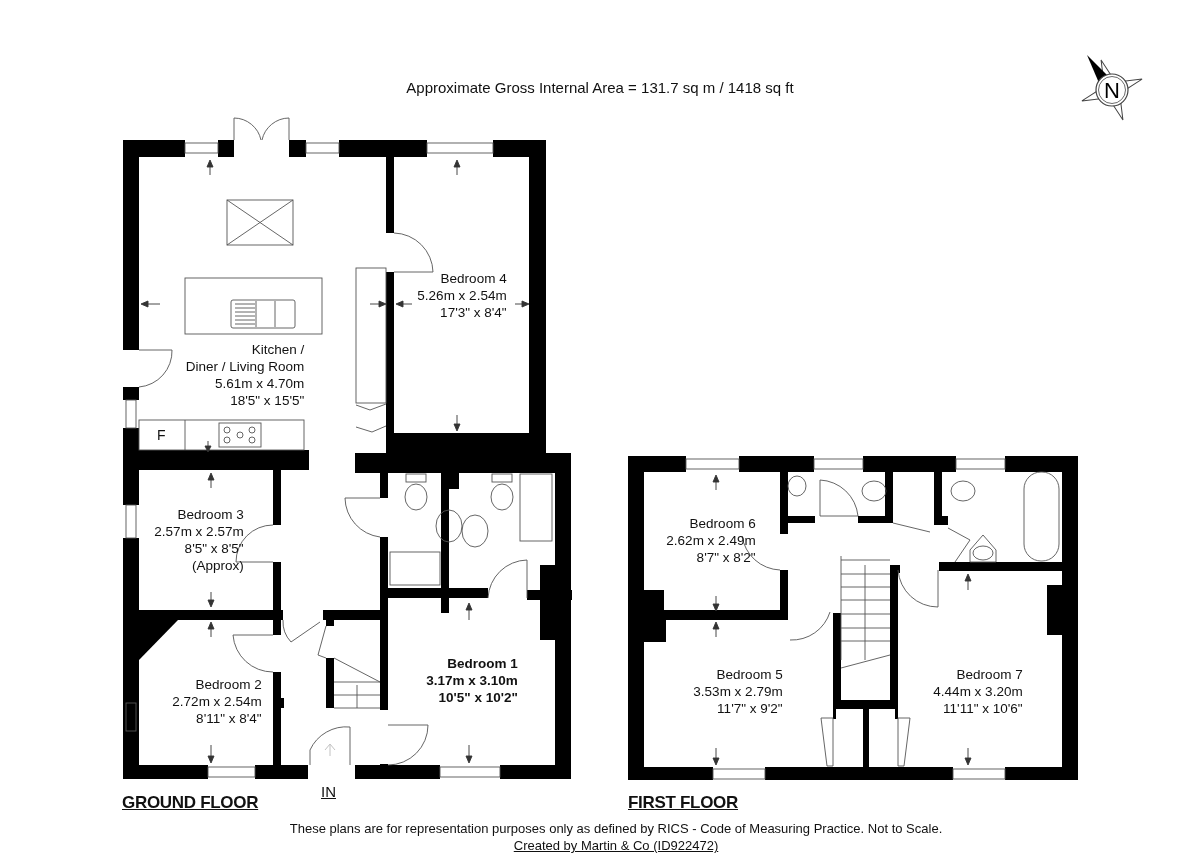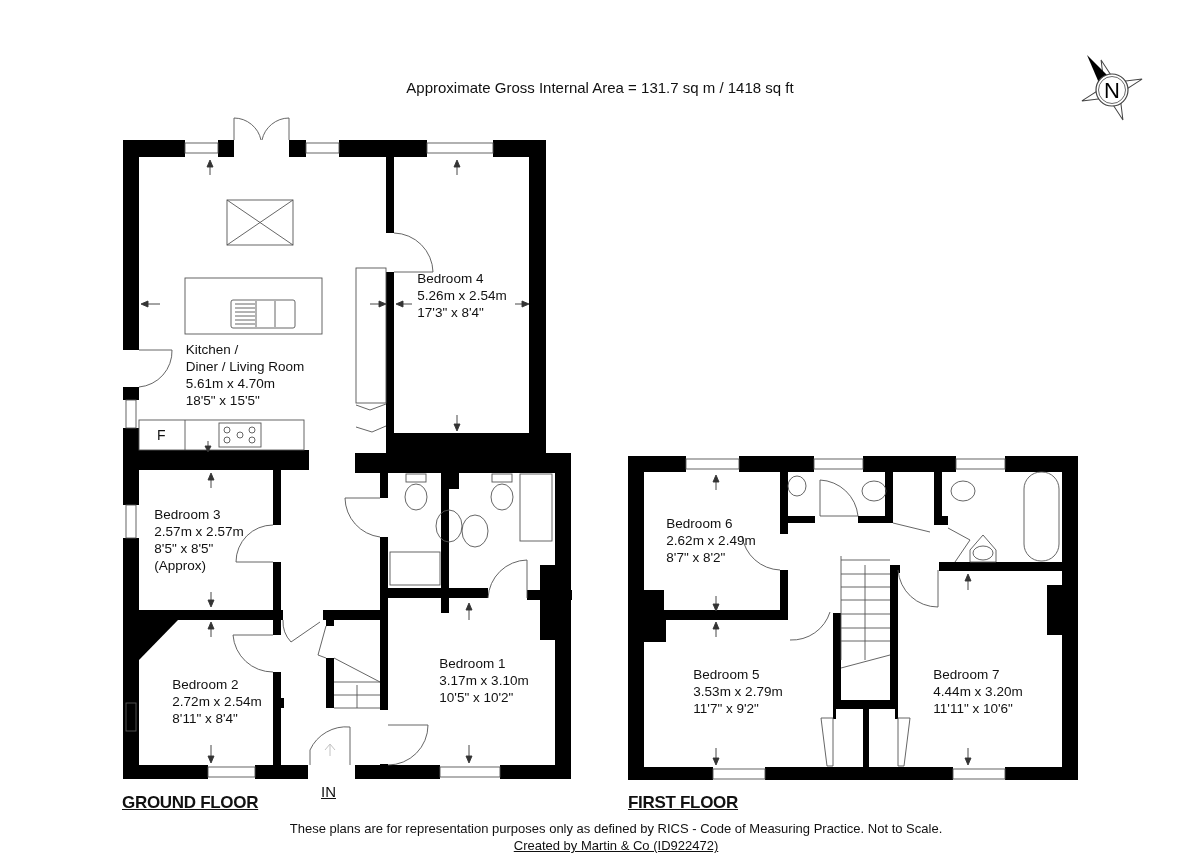--- a/index.html
+++ b/index.html
@@ -2,21 +2,21 @@
 <html><head>
 <meta charset="utf-8">
 <style>
   html, body { margin:0; padding:0; background:#ffffff; }
   body { width:1200px; height:867px; position:relative; overflow:hidden;
          font-family:"Liberation Sans", sans-serif; color:#111; }
   .abs { position:absolute; }
   .title { left:0; width:1200px; top:79px; text-align:center; font-size:15px; }
   .compass { left:1072px; top:50px; width:80px; height:80px; }
   .plan { left:0; top:0; width:1200px; height:867px; }
-  .room-label { position:absolute; text-align:left; font-size:13.5px; line-height:17px; white-space:nowrap; transform:translateX(-50%); }
+  .room-label { position:absolute; text-align:right; font-size:13.5px; line-height:17px; white-space:nowrap; transform:translateX(-50%); }
   .floor-label { position:absolute; font-weight:bold; font-size:17px; font-family:"Liberation Sans", sans-serif; letter-spacing:-0.3px;text-decoration:underline; }
   .in-label { position:absolute; font-size:15px;text-decoration:underline; }
   .footer { position:absolute; left:16px; width:1200px; text-align:center; font-size:13px; }
   .fixture-f { position:absolute; font-size:14px; }
 </style>
 </head>
 <body>
 
 <div class="abs title">Approximate Gross Internal Area = 131.7 sq m / 1418 sq ft</div>
 
@@ -273,21 +273,21 @@
   <div>8'5" x 8'5"</div>
   <div>(Approx)</div>
 </div>
 
 <div class="room-label" style="left:209px; top:676px;margin-left:8px;">
   <div>Bedroom 2</div>
   <div>2.72m x 2.54m</div>
   <div>8'11" x 8'4"</div>
 </div>
 
-<div class="room-label" style="left:484px; top:655px;">
+<div class="room-label" style="left:472px; top:655px;font-weight:bold;">
   <div>Bedroom 1</div>
   <div>3.17m x 3.10m</div>
   <div>10'5" x 10'2"</div>
 </div>
 
 <div class="fixture-f" style="left:157px; top:427px;">F</div>
 
 <div class="room-label" style="left:711px; top:515px;">
   <div>Bedroom 6</div>
   <div>2.62m x 2.49m</div>

